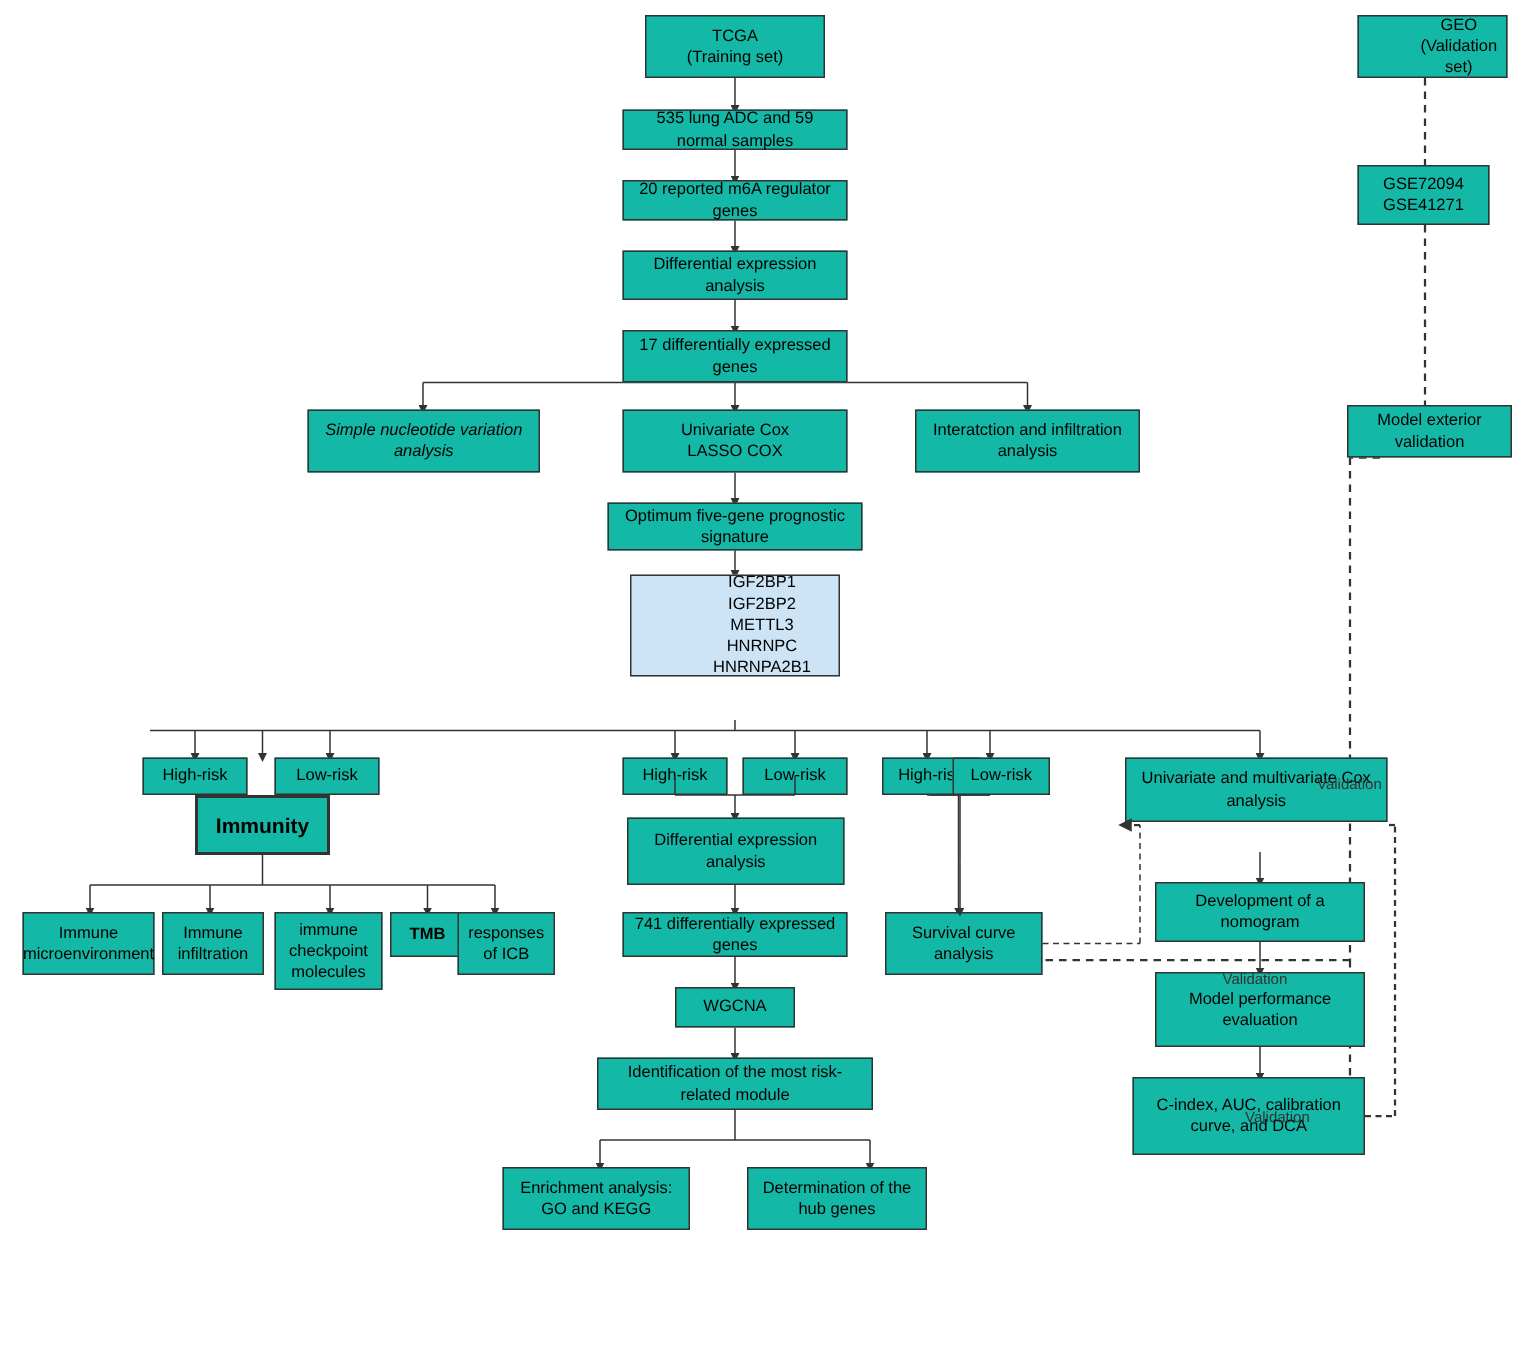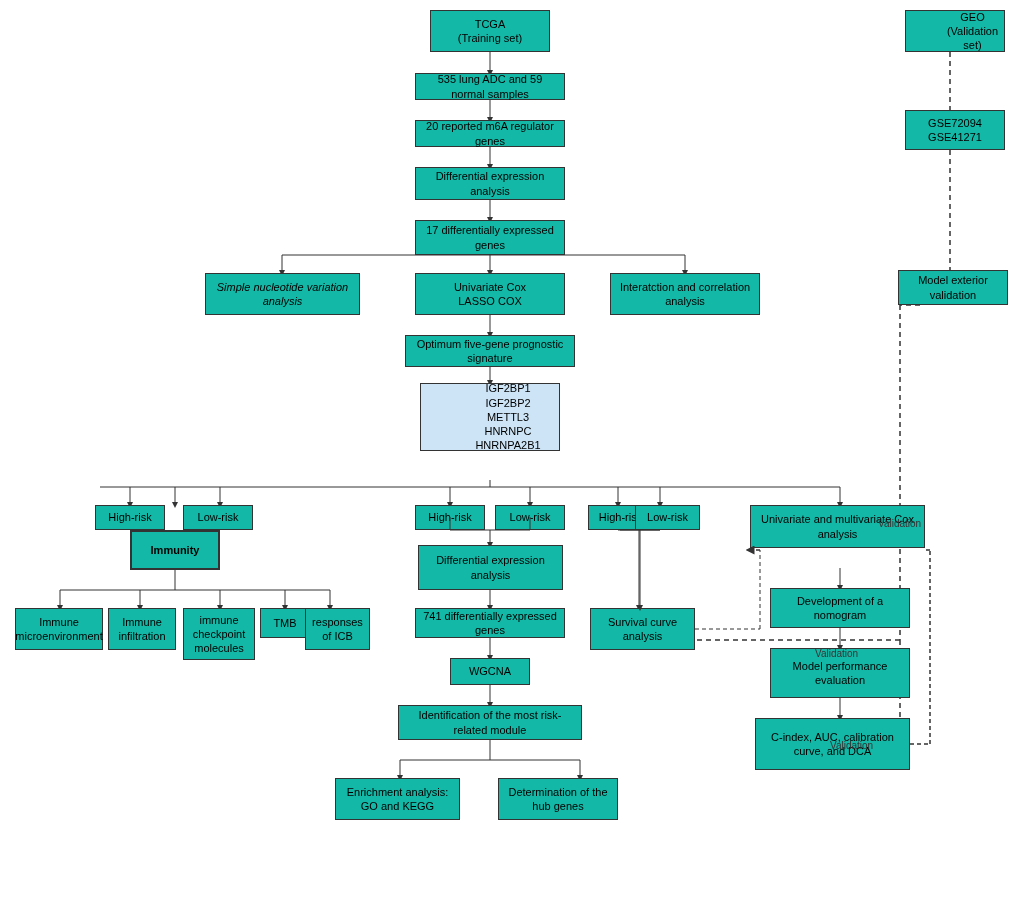--- a/index.html
+++ b/index.html
@@ -166,64 +166,64 @@
 
   <div class="box" style="left:205px; top:273px; width:155px; height:42px;font-style:italic;">
     <span>Simple nucleotide variation analysis</span>
   </div>
 
   <div class="box" style="left:415px; top:273px; width:150px; height:42px;">
     <span>Univariate Cox<br>LASSO COX</span>
   </div>
 
   <div class="box" style="left:610px; top:273px; width:150px; height:42px;">
-    <span>Interatction and correlation analysis</span>
+    <span>Interatction and infiltration analysis</span>
   </div>
 
   <div class="box" style="left:405px; top:335px; width:170px; height:32px;">
     <span>Optimum five-gene prognostic signature</span>
   </div>
 
   <div class="box blue-bg" style="left:420px; top:383px; width:140px; height:68px;padding-left:42px;">
     <span>IGF2BP1<br>IGF2BP2<br>METTL3<br>HNRNPC<br>HNRNPA2B1</span>
   </div>
 
-  <div class="box" style="left:905px; top:110px; width:100px; height:40px;">
+  <div class="box" style="left:905px; top:110px; width:88px; height:40px;">
     <span>GSE72094<br>GSE41271</span>
   </div>
 
   <div class="box" style="left:898px; top:270px; width:110px; height:35px;">
     <span>Model exterior validation</span>
   </div>
 
   <div class="box" style="left:95px; top:505px; width:70px; height:25px;">
     <span>High-risk</span>
   </div>
 
   <div class="box" style="left:183px; top:505px; width:70px; height:25px;">
     <span>Low-risk</span>
   </div>
 
-  <div class="box bold-text" style="left:130px; top:530px; width:90px; height:40px; border:2px solid #333; font-weight:bold; font-size:11px;">
+  <div class="box bold-text" style="left:130px; top:530px; width:90px; height:40px; border:2px solid #333; font-weight:bold; font-size:14px;">
     <span>Immunity</span>
   </div>
 
   <div class="box" style="left:15px; top:608px; width:88px; height:42px;">
     <span>Immune microenvironment</span>
   </div>
 
   <div class="box" style="left:108px; top:608px; width:68px; height:42px;">
     <span>Immune infiltration</span>
   </div>
 
   <div class="box" style="left:183px; top:608px; width:72px; height:52px;">
     <span>immune checkpoint molecules</span>
   </div>
 
-  <div class="box" style="left:260px; top:608px; width:50px; height:30px;">
+  <div class="box" style="left:260px; top:608px; width:50px; height:30px;font-weight:bold;">
     <span>TMB</span>
   </div>
 
   <div class="box" style="left:305px; top:608px; width:65px; height:42px;">
     <span>responses of ICB</span>
   </div>
 
   <div class="box" style="left:415px; top:505px; width:70px; height:25px;">
     <span>High-risk</span>
   </div>

